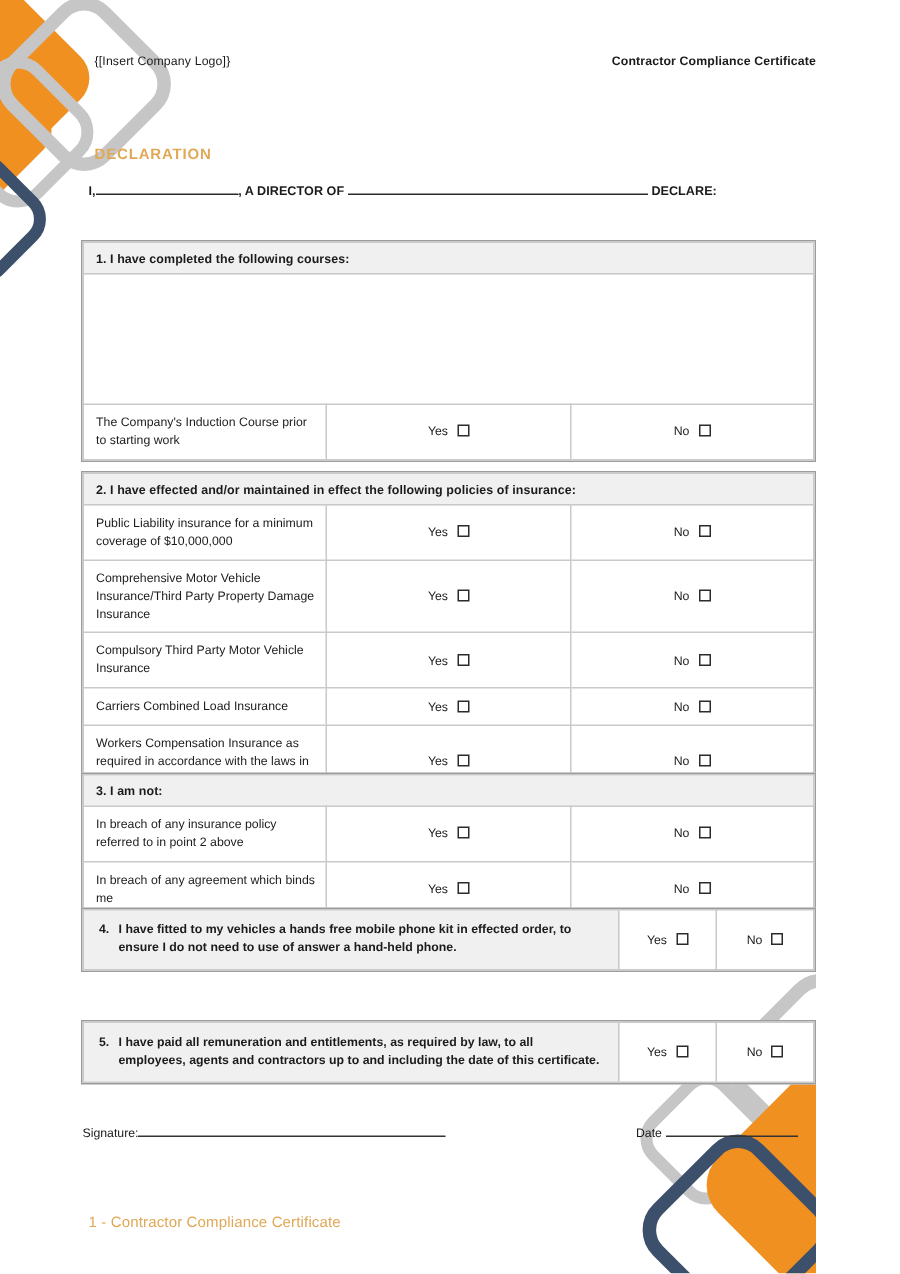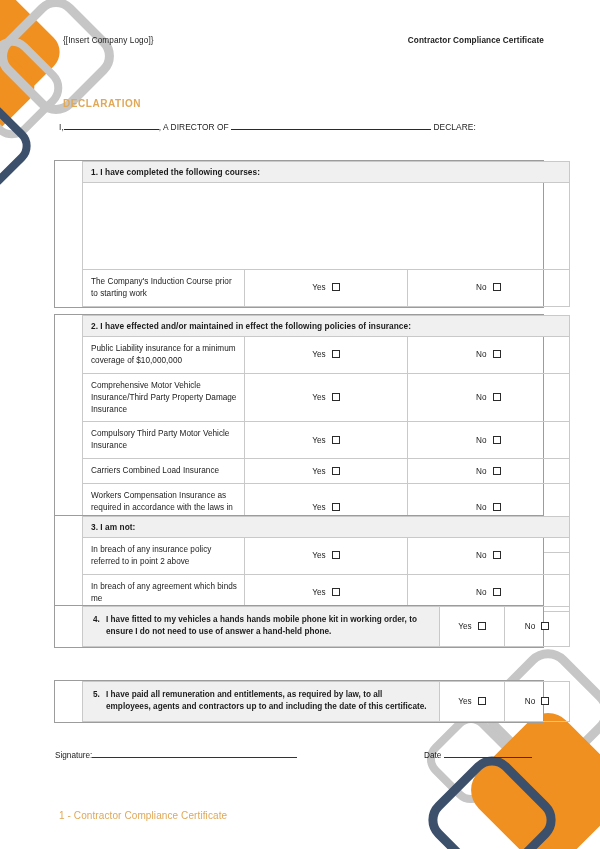--- a/index.html
+++ b/index.html
@@ -6,21 +6,21 @@
     margin: 0;
     padding: 0;
     background: #ffffff;
   }
   body {
     font-family: "Liberation Sans", sans-serif;
     -webkit-font-smoothing: antialiased;
   }
   .page {
     position: relative;
-    width: 600px;
+    width: 544px;
     height: 849px;
     background: #ffffff;
     overflow: hidden;
     box-sizing: border-box;
   }
 
   
   .deco-layer {
     position: absolute;
     inset: 0;
@@ -71,20 +71,21 @@
   }
   .decl-line {
     position: absolute;
     left: 59px;
     top: 120px;
     width: 480px;
     font-size: 8.4px;
     color: #1b1b1b;
     letter-spacing: .05px;
     white-space: nowrap;
+    font-weight: bold;
   }
   .ul {
     display: inline-block;
     border-bottom: 1px solid #2a2a2a;
     vertical-align: baseline;
     height: 9px;
   }
   .ul-a { width: 95px; }
   .ul-b { width: 200px; }
 
@@ -95,21 +96,20 @@
     width: 490px;
     border: 1px solid #9c9c9c;
     border-collapse: collapse;
     box-sizing: border-box;
     background: #fff;
   }
   .tbl table {
     width: 100%;
     border-collapse: collapse;
     table-layout: fixed;
-    margin-left: 27px;
   }
   .tbl td {
     border: 1px solid #c9c9c9;
     padding: 0;
     vertical-align: middle;
   }
   .sec-head {
     background: #f0f0f0;
     font-size: 8.3px;
     font-weight: bold;
@@ -341,21 +341,21 @@
         </tr>
       </tbody>
     </table>
   </div>
 
   <div class="tbl" id="tbl-4" style="top:605px;">
     <table>
       <tbody>
         <tr>
           <td class="item-cell bold-item gray-cell">
-            <span class="num">4.</span><span class="txt">I have fitted to my vehicles a hands hands mobile phone kit in working order, to ensure I do not need to use of answer a hand-held phone.</span>
+            <span class="num">4.</span><span class="txt">I have fitted to my vehicles a hands free mobile phone kit in effected order, to ensure I do not need to use of answer a hand-held phone.</span>
           </td>
           <td class="yn">
             <span>Yes</span><span class="box"></span>
           </td>
           <td class="yn">
             <span>No</span><span class="box"></span>
           </td>
         </tr>
       </tbody>
     </table>

